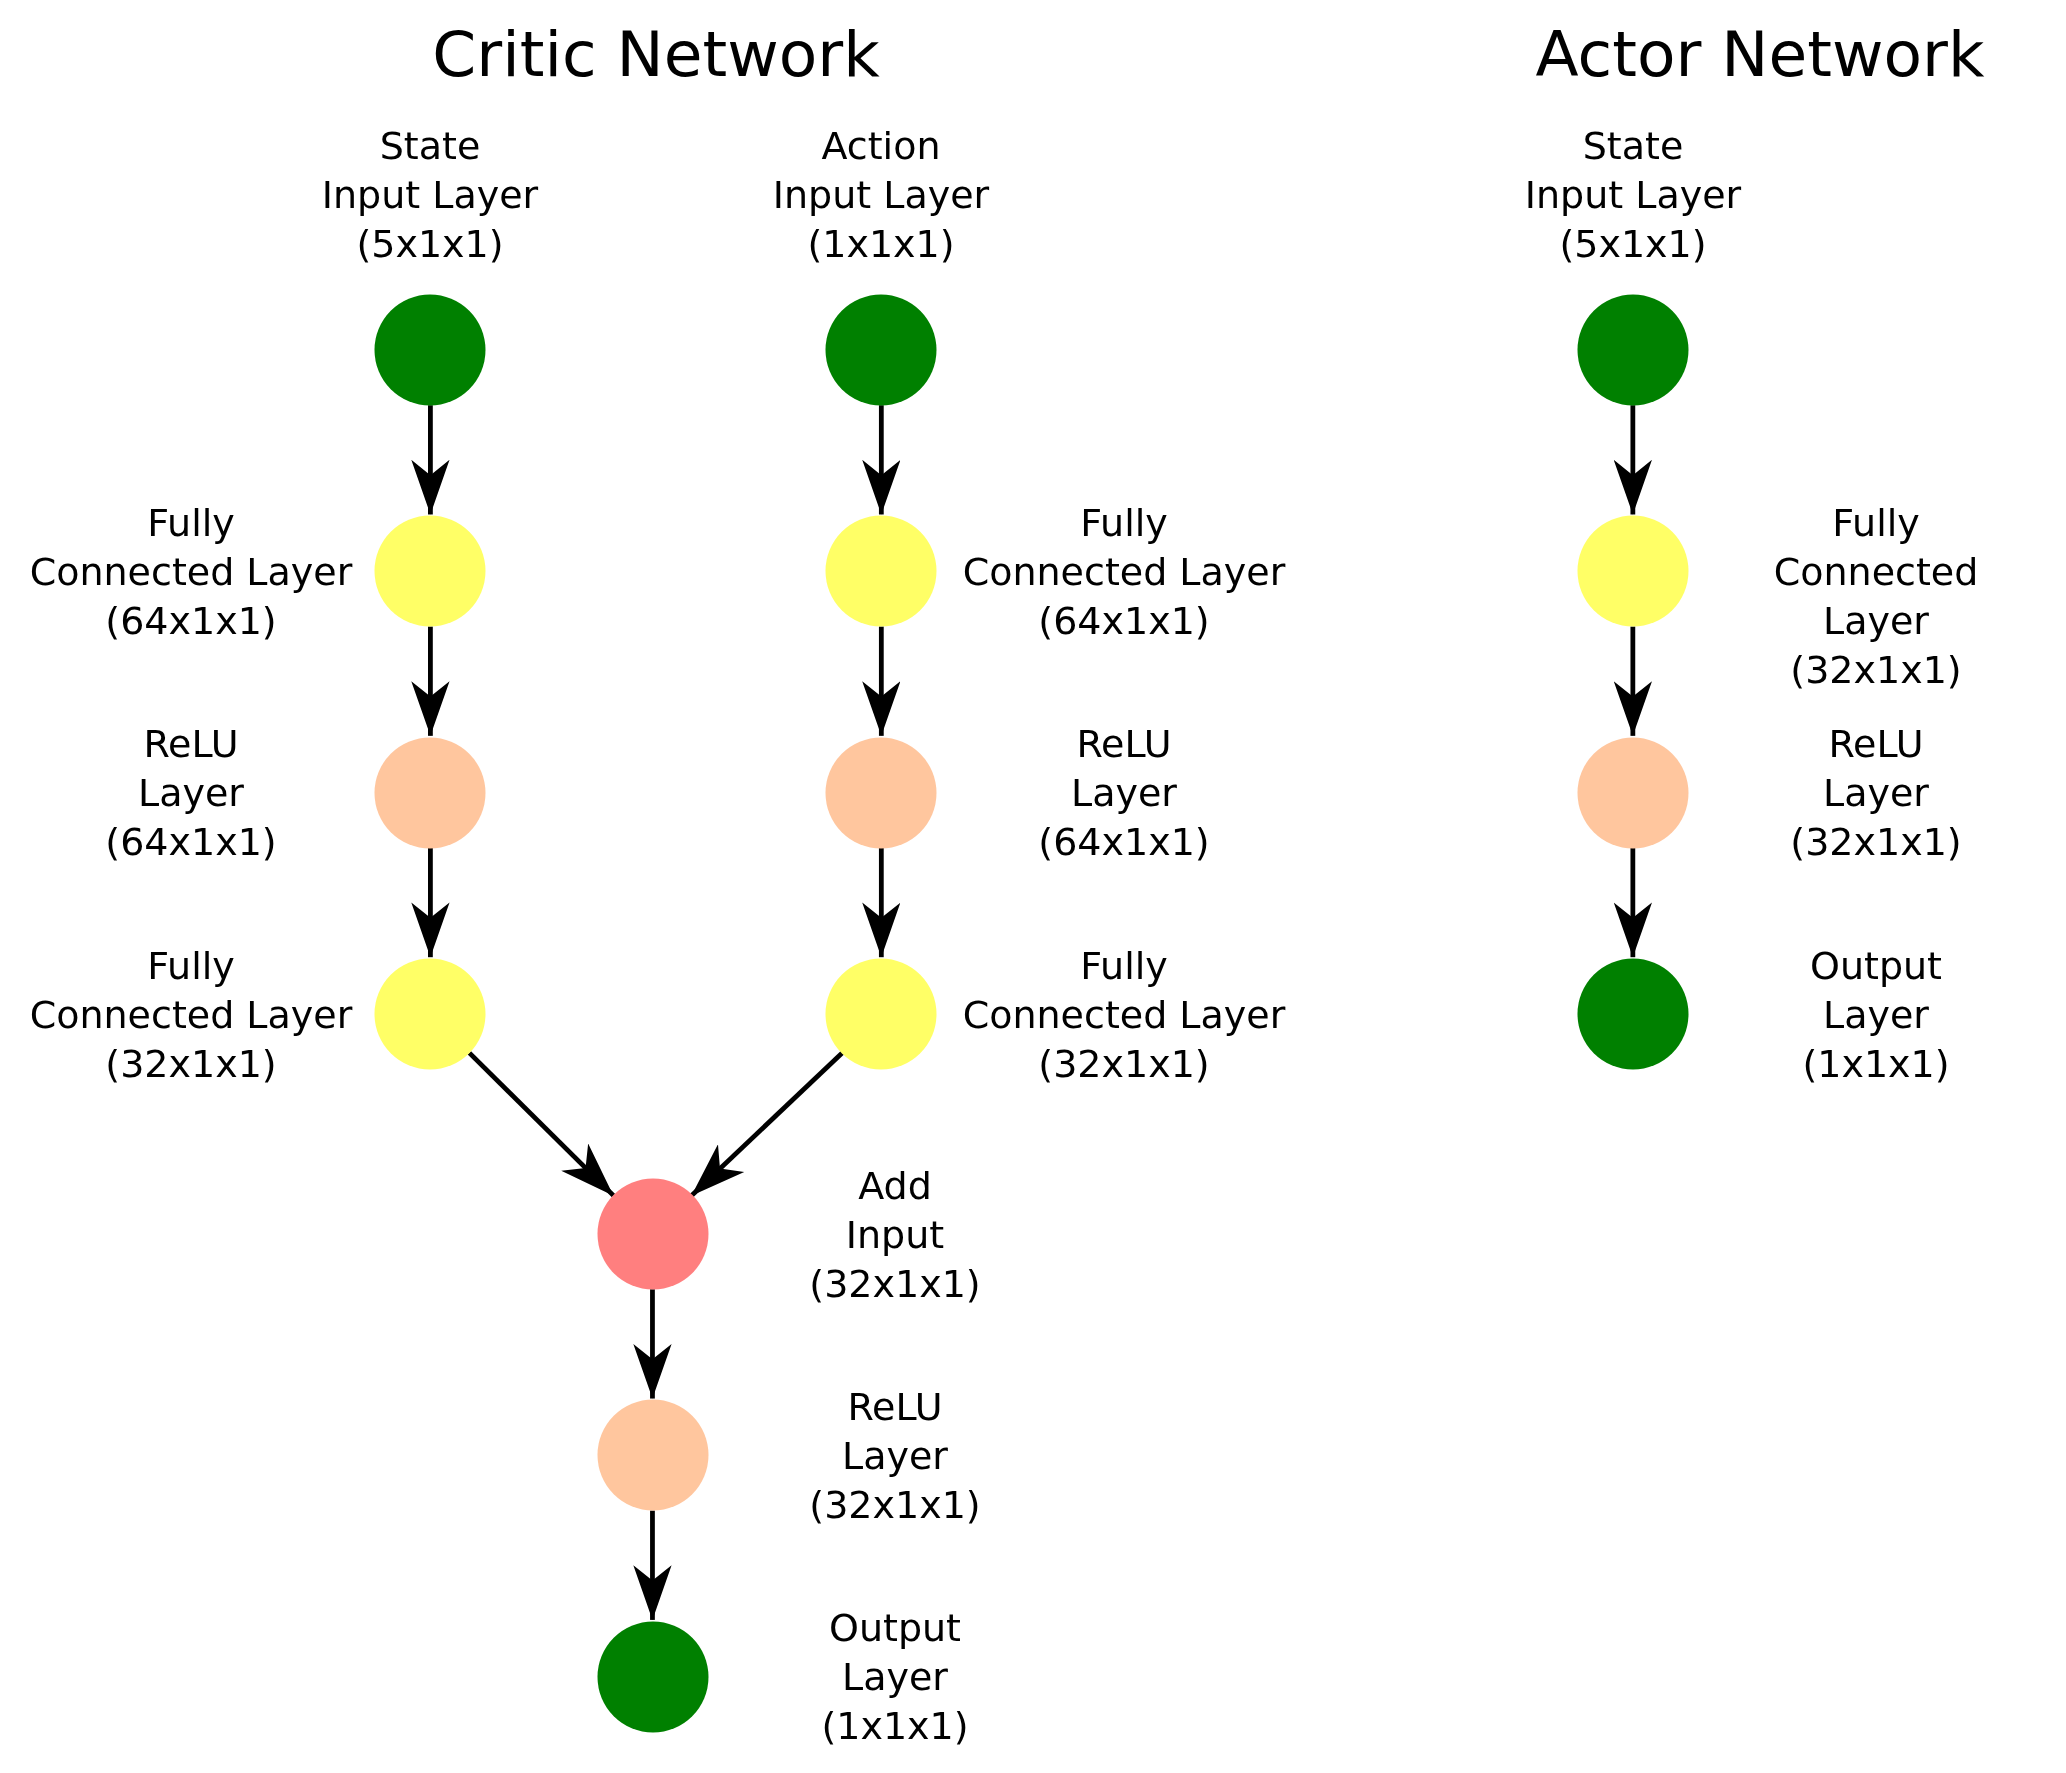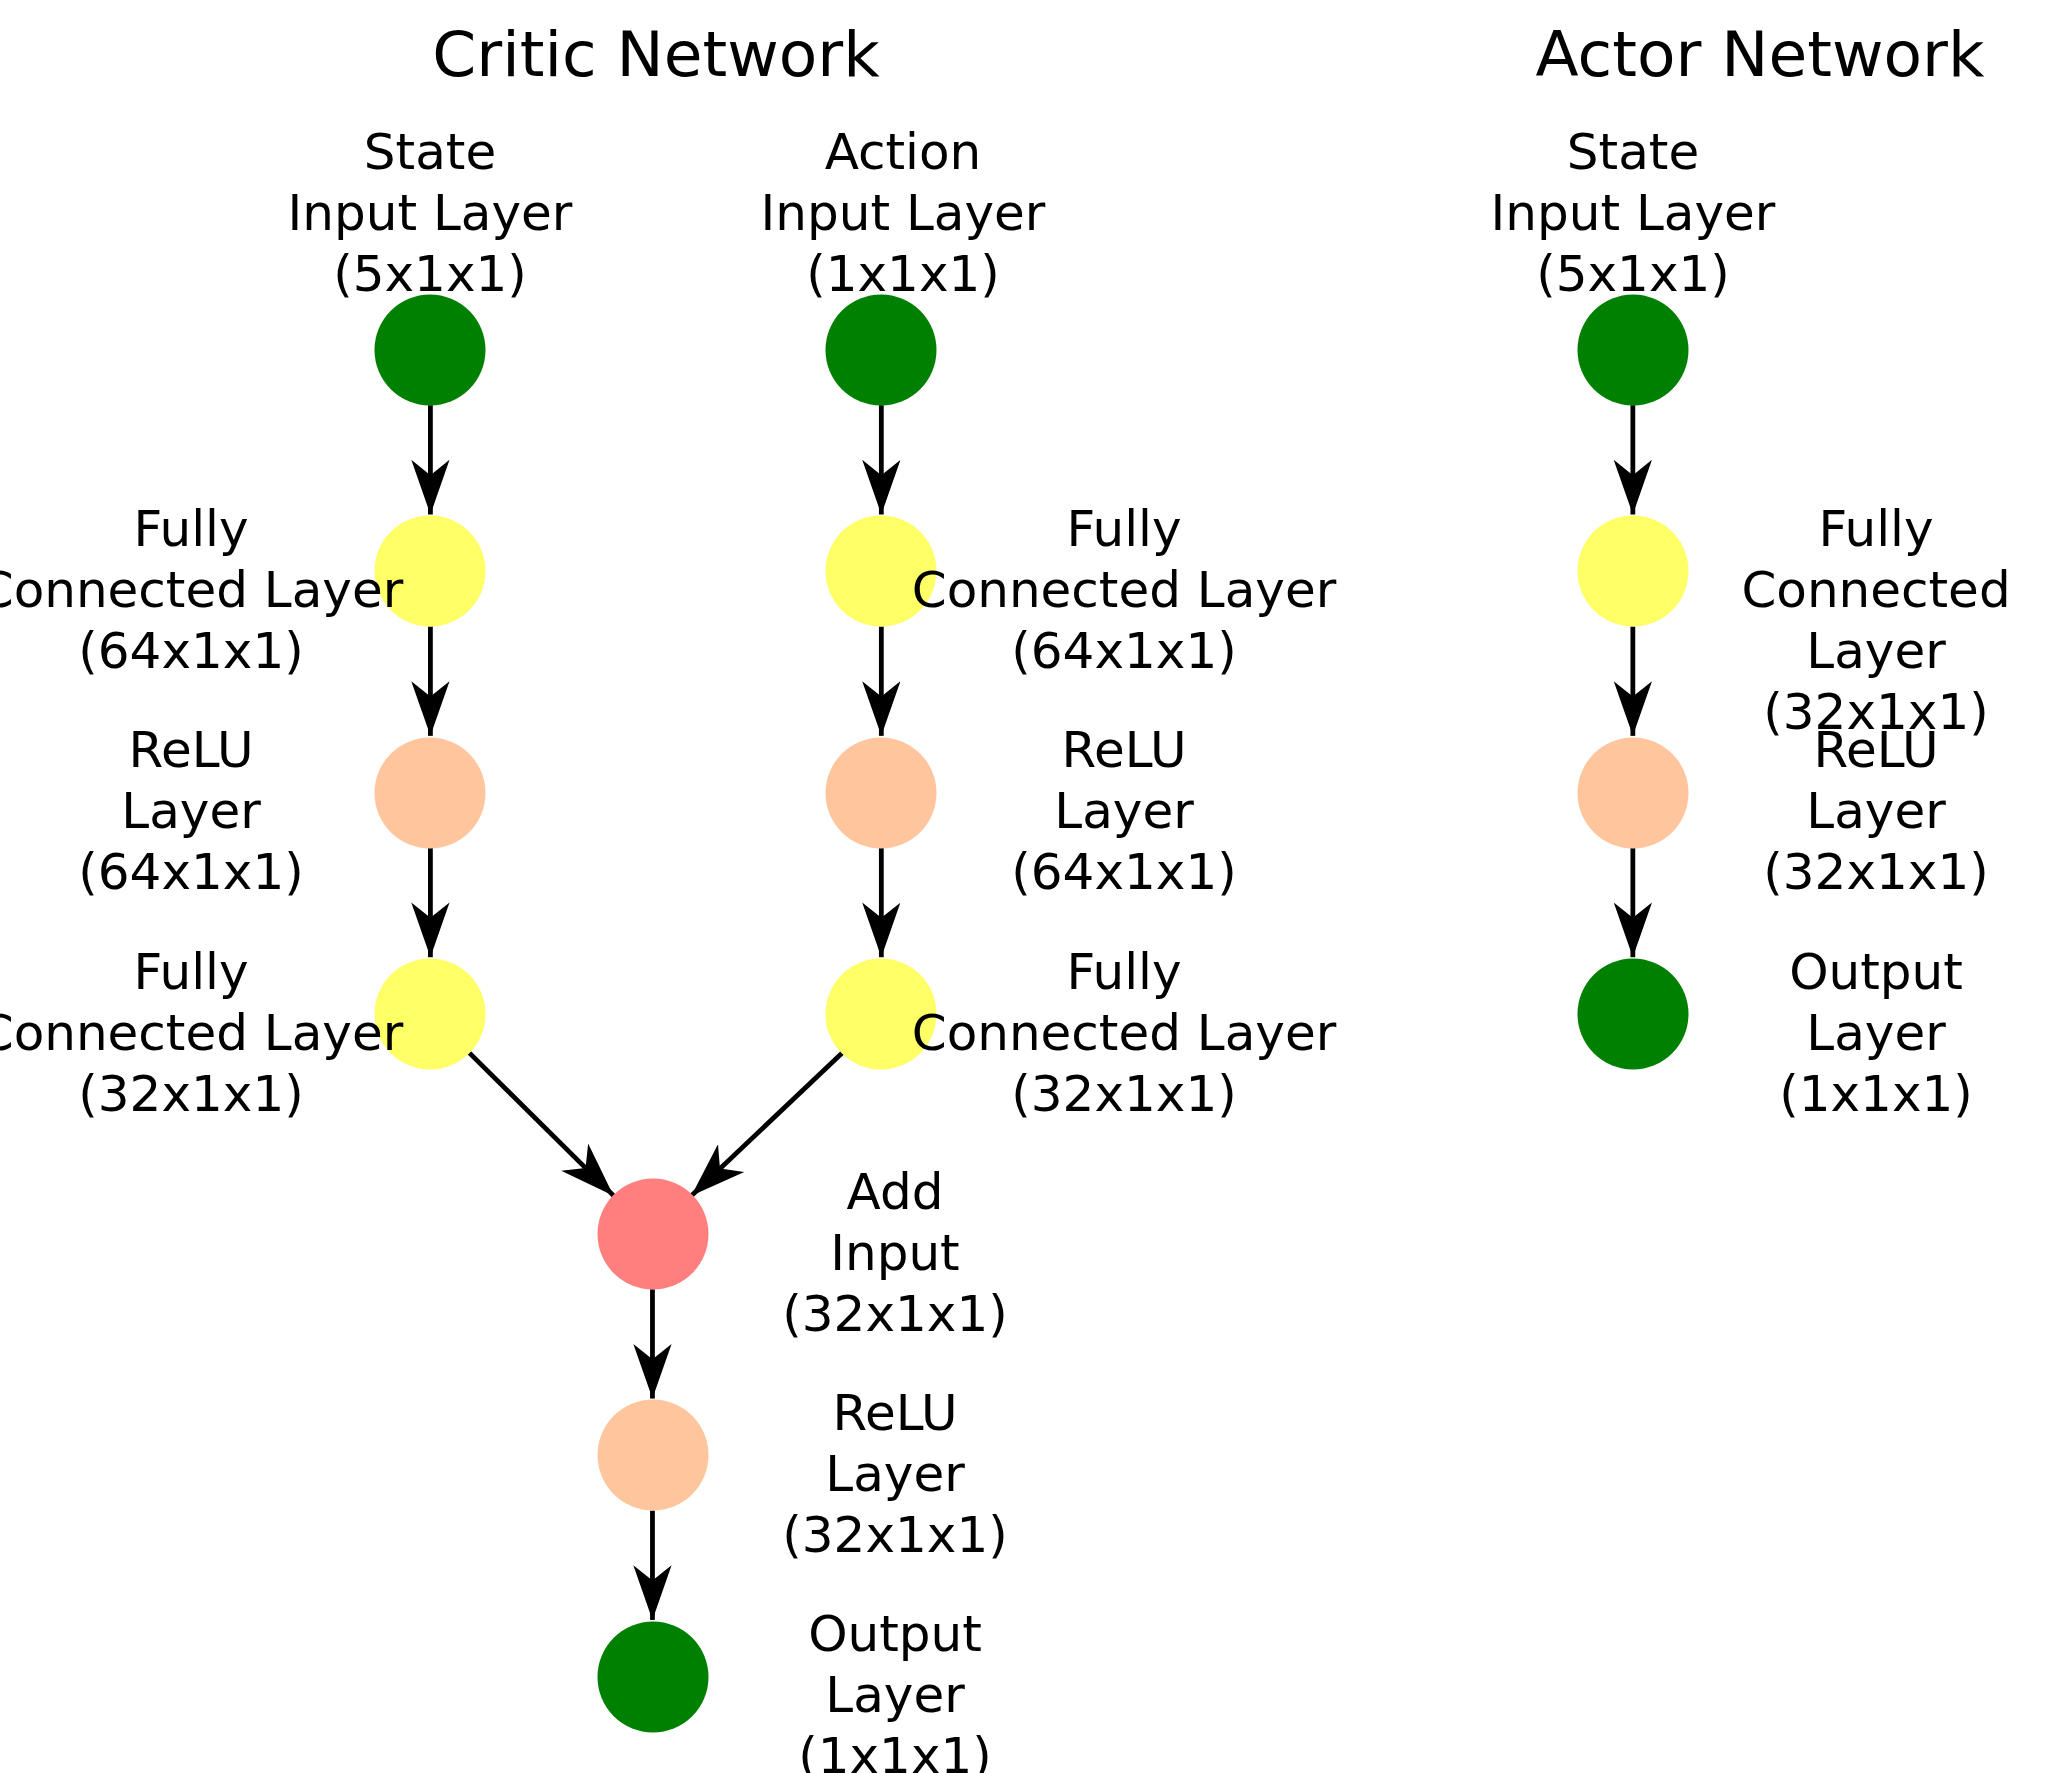--- a/index.html
+++ b/index.html
@@ -35,22 +35,22 @@
     transform: translate(-50%, -50%);
   }
   .node.input_output { background: var(--c-input_output, #008000); }
   .node.fully_connected { background: var(--c-fully_connected, #FFFF66); }
   .node.relu { background: var(--c-relu, #FFC69E); }
   .node.add { background: var(--c-add, #FF7F7F); }
   .lbl {
     position: absolute;
     transform: translateX(-50%);
     text-align: center;
-    font-size: 50px;
-    line-height: 61px;
+    font-size: 38px;
+    line-height: 49px;
     white-space: pre-line;
   }
   .title {
     position: absolute;
     transform: translateX(-50%);
     text-align: center;
     font-size: 63px;
     line-height: 68px;
     white-space: nowrap;
   }
@@ -97,21 +97,21 @@
   <div class="node input_output" style="left:653px;  top:1677px;"></div>
 
   <div class="node input_output" style="left:1633px; top:350px;"></div>
   <div class="node fully_connected" style="left:1633px; top:571px;"></div>
   <div class="node relu" style="left:1633px; top:793px;"></div>
   <div class="node input_output" style="left:1633px; top:1014px;"></div>
 
   <div class="lbl" style="left:430px;  top:122px;">State
 Input Layer
 (5x1x1)</div>
-  <div class="lbl" style="left:903px; top:122px;">Action
+  <div class="lbl" style="left:881px; top:122px;">Action
 Input Layer
 (1x1x1)</div>
   <div class="lbl" style="left:191px;  top:499px;">Fully
 Connected Layer
 (64x1x1)</div>
   <div class="lbl" style="left:191px;  top:720px;">ReLU
 Layer
 (64x1x1)</div>
   <div class="lbl" style="left:191px;  top:942px;">Fully
 Connected Layer

